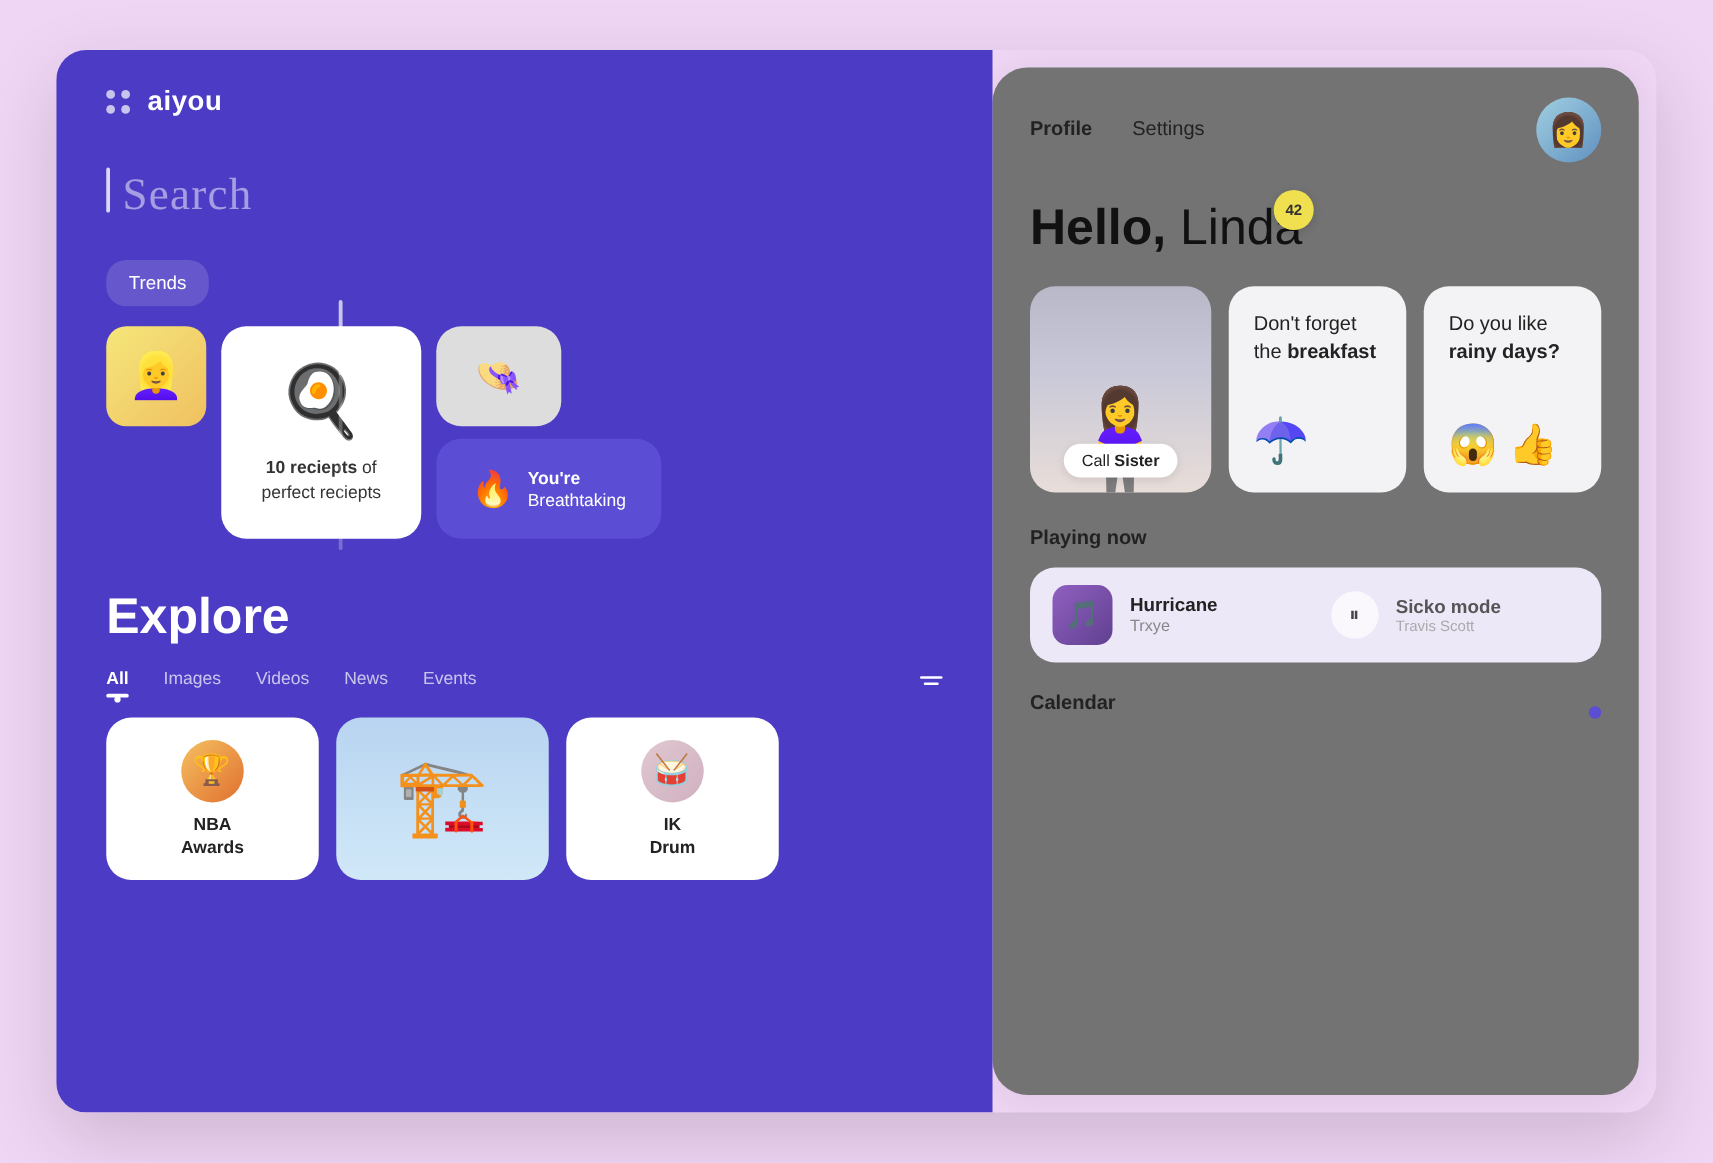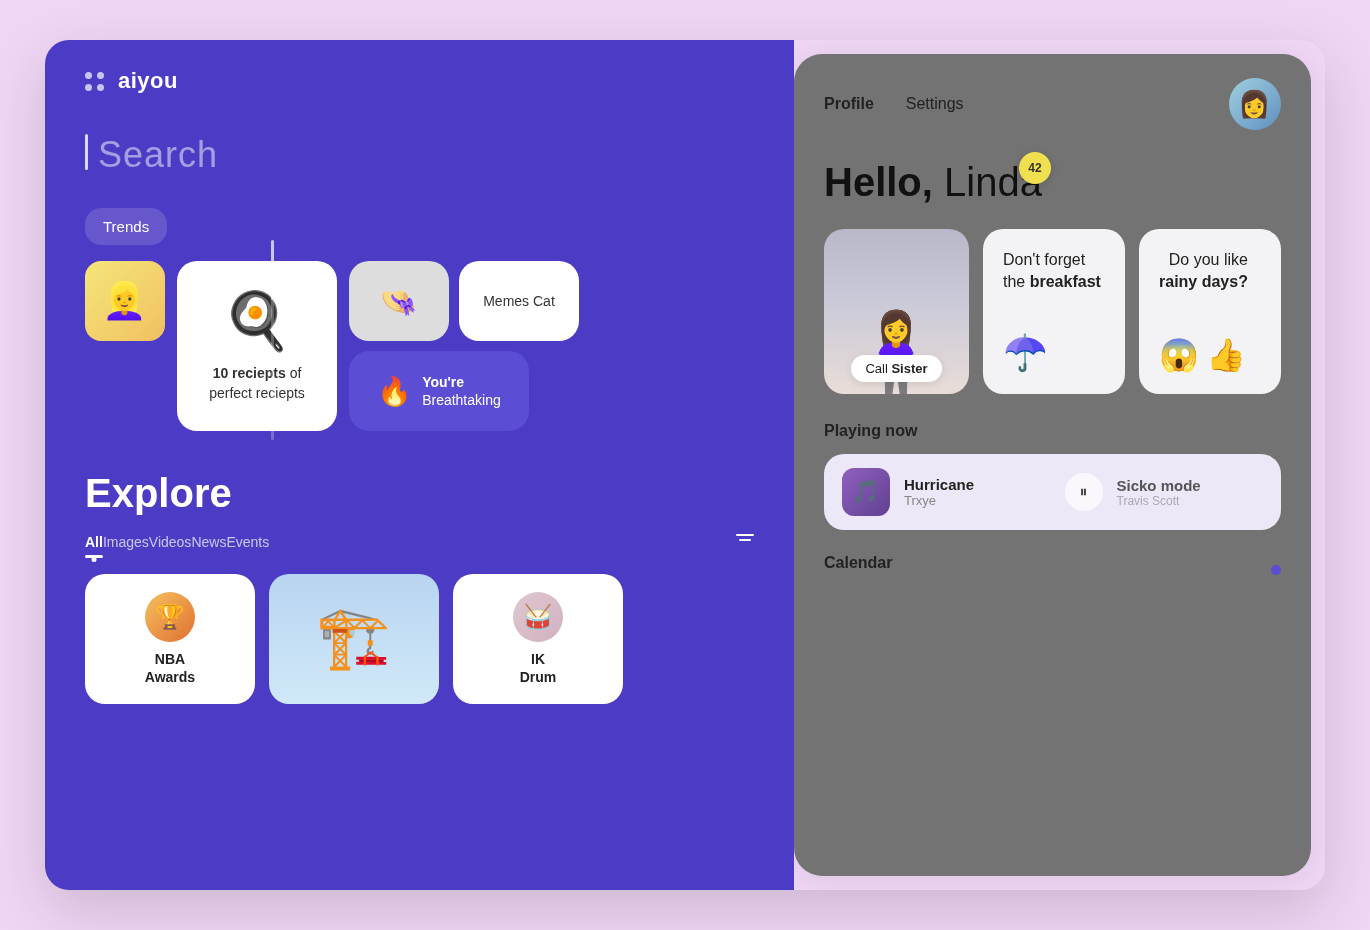--- a/index.html
+++ b/index.html
@@ -51,20 +51,21 @@
       color: white;
       font-size: 22px;
       font-weight: 600;
       letter-spacing: 0.5px;
     }
 
     .search-area {
       margin-bottom: 32px;
       display: flex;
       gap: 10px;
+      font-family: Liberation Serif, serif;
     }
     .search-cursor {
       width: 3px;
       height: 36px;
       background: rgba(255,255,255,0.8);
       border-radius: 2px;
     }
     .search-placeholder {
       color: rgba(255,255,255,0.5);
       font-size: 36px;
@@ -173,20 +174,22 @@
     
     .explore-section { }
     .explore-title {
       color: white;
       font-size: 40px;
       font-weight: 700;
       margin-bottom: 18px;
     }
     .explore-tabs {
       display: flex;
+      align-items: center;
+      gap: 28px;
       margin-bottom: 20px;
       margin-top: 16px;
     }
     .tab-item {
       color: rgba(255,255,255,0.7);
       font-size: 14px;
       cursor: pointer;
       padding-bottom: 4px;
       position: relative;
     }
@@ -393,21 +396,20 @@
     .info-card-rainy {
       background: #f3f3f5;
       flex: 1;
       border-radius: 20px;
       padding: 20px;
       display: flex;
       flex-direction: column;
       align-items: flex-start;
       justify-content: space-between;
       min-height: 165px;
-      text-align: right;
     }
     .rainy-emojis {
       display: flex;
       gap: 8px;
       font-size: 32px;
     }
 
     
     .playing-section { margin-bottom: 24px; }
     .section-title {
@@ -552,23 +554,20 @@
           <div class="recipe-icon">🍳</div>
           <div class="recipe-text">
             <strong>10 reciepts</strong><span style="white-space:pre-line"> of
 perfect reciepts</span>
           </div>
         </div>
 
         <div style="display:flex; flex-direction:column; gap:10px;">
           <div style="display:flex; gap:10px;">
             <div class="img-card card">👒</div>
-            <div class="memes-card card">
-              <span>Memes Cat</span>
-            </div>
           </div>
           <div class="breathtaking-card card">
             <span class="fire">🔥</span>
             <div class="breathtaking-text">
               <strong>You're</strong>
               <span>Breathtaking</span>
             </div>
           </div>
         </div>
       </div>

